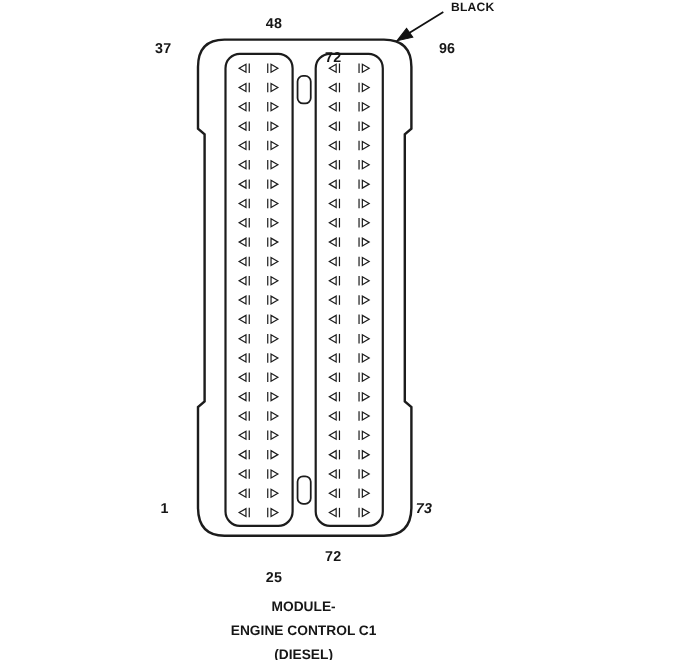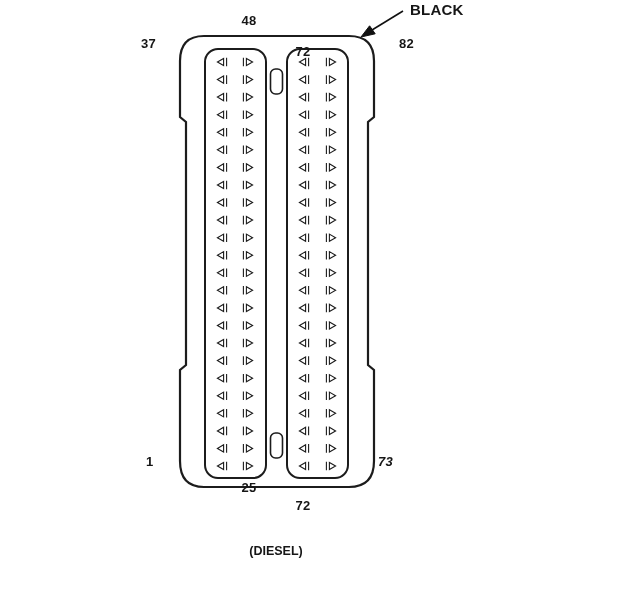--- a/index.html
+++ b/index.html
@@ -237,25 +237,27 @@
         <polygon points="329.4,462.4 329.4,469.6 335.6,466.0"></polygon>
       </g>
 
     <line class="arrow-line" x1="403" y1="11" x2="372" y2="30"></line>
     <polygon class="arrow-head" points="361,37 369.6,25.8 375.2,33.8"></polygon>
   </svg>
 
   <div class="lbl" style="left:141px;top:36px;">37</div>
   <div class="lbl center" style="left:249px;top:13px;text-align:center;">48</div>
   <div class="lbl center" style="left:303px;top:8px;margin-top:36px;">72</div>
-  <div class="lbl" style="left:399px;top:36px;">82</div>
+  <div class="lbl" style="left:399px;top:36px;">96</div>
   <div class="lbl" style="left:146px;top:454px;">1</div>
   <div class="lbl" style="left:378px;top:454px;font-style:italic;">73</div>
-  <div class="lbl center" style="left:249px;top:480px;">25</div>
+  <div class="lbl center" style="left:249px;top:517px;">25</div>
   <div class="lbl center" style="left:303px;top:498px;">72</div>
 
-  <div class="lbl" style="left:410px;top:1px;font-size:15px;">BLACK</div>
+  <div class="lbl" style="left:410px;top:1px;font-size:11px;">BLACK</div>
 
   <div class="caption">
+    <div>MODULE-</div>
+    <div>ENGINE CONTROL C1</div>
     <div>(DIESEL)</div>
   </div>
 
 </div>
 
 </body></html>

